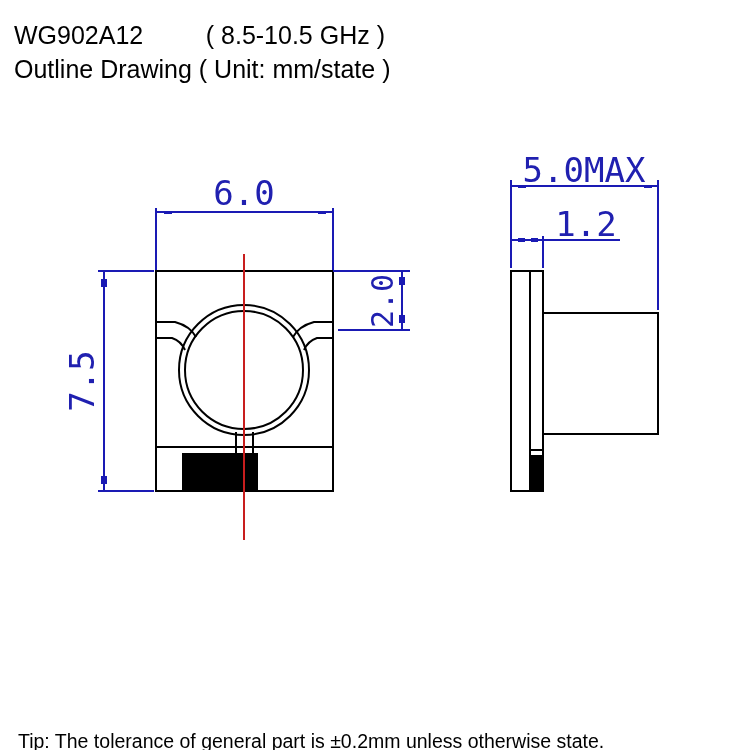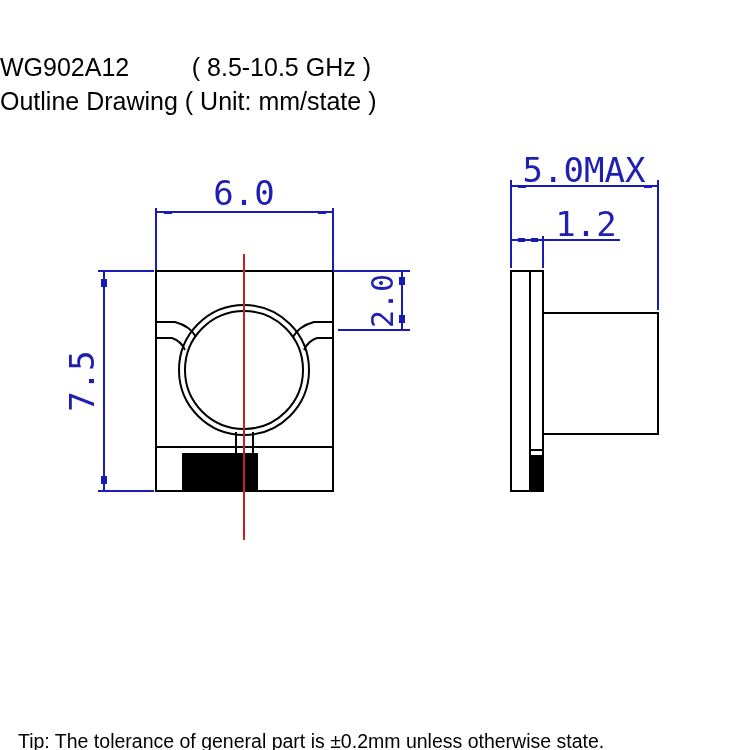--- a/index.html
+++ b/index.html
@@ -1,17 +1,17 @@
 <!DOCTYPE html>
 <html><head>
 <meta charset="utf-8">
 <style>
   html, body { margin:0; padding:0; background:#ffffff; }
   body { width:750px; height:750px; position:relative; overflow:hidden; font-family:"Liberation Sans", sans-serif; }
-  .title { position:absolute; left:0; font-size:25px; color:#000; white-space:pre; line-height:30px;margin-top:32px; }
+  .title { position:absolute; left:14px; font-size:25px; color:#000; white-space:pre; line-height:30px; }
   #t1 { top:20px; }
   #t2 { top:54px; }
   .tip { position:absolute; left:18px; top:703px; font-size:19.5px; color:#000; white-space:pre;margin-top:27px; }
   svg { position:absolute; left:0; top:0; }
   .dimtxt { font-family:"DejaVu Sans Mono", monospace; fill:#2020b0; }
 </style>
 </head>
 <body>
 
 <div id="t1" class="title"><span>WG902A12</span>&nbsp;&nbsp;&nbsp;&nbsp;&nbsp;&nbsp;&nbsp;&nbsp;&nbsp;<span>( 8.5-10.5 GHz )</span></div>

